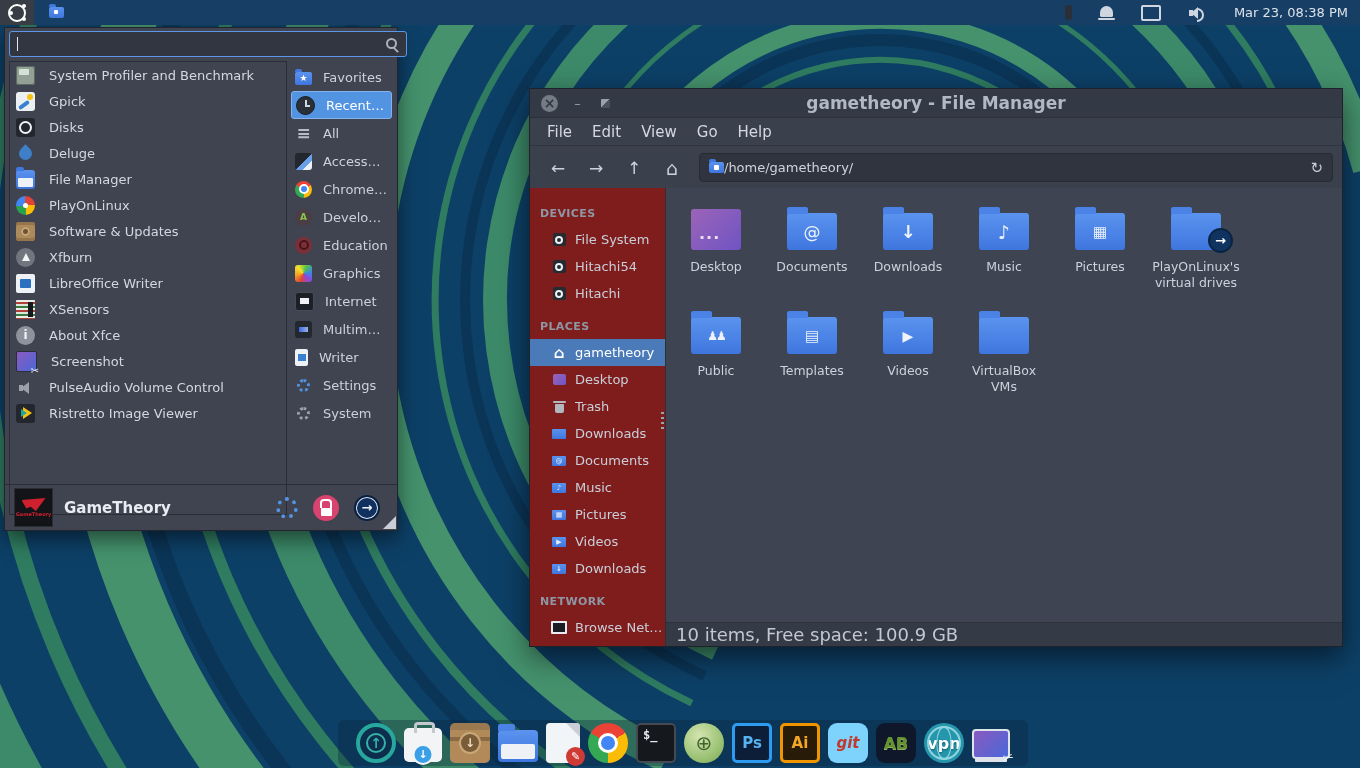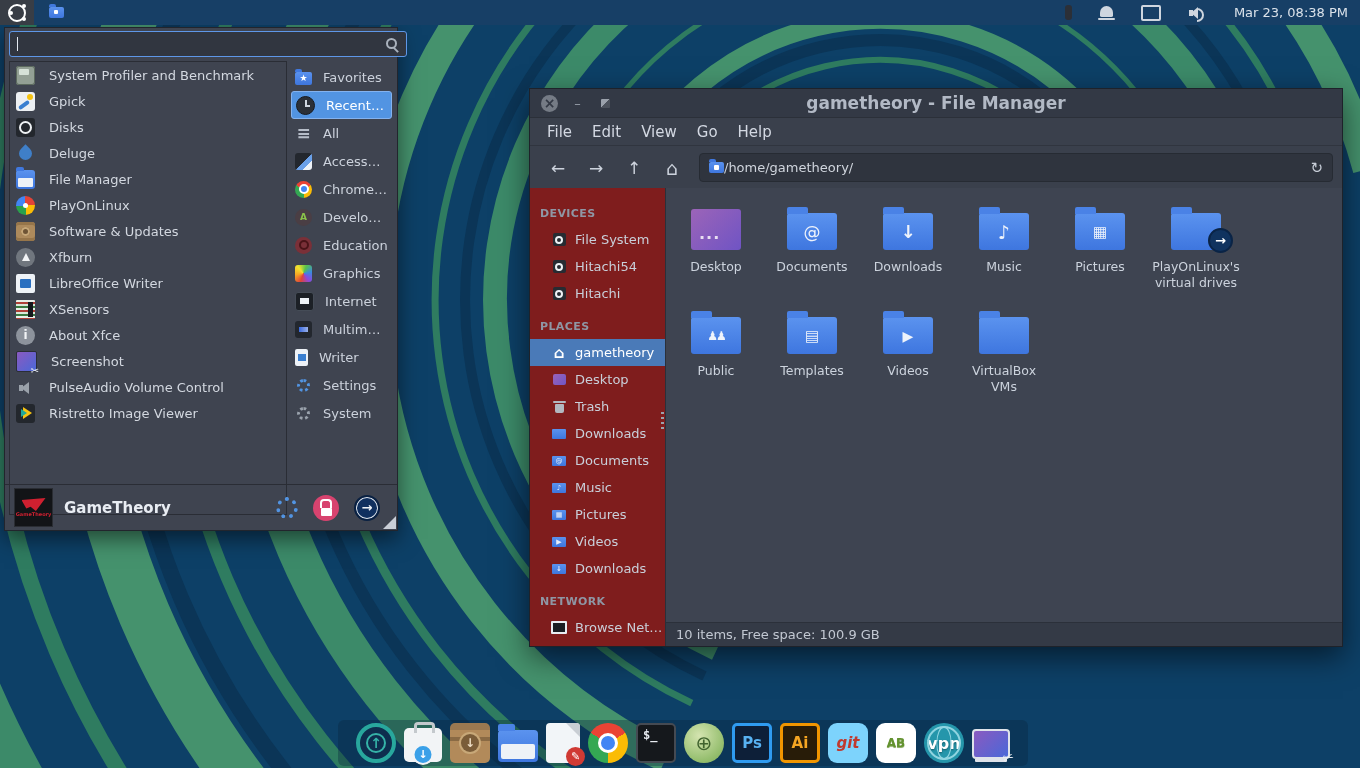--- a/index.html
+++ b/index.html
@@ -178,21 +178,21 @@
   .t-folder-pictures::after{content:"▦";font-size:15px}
   .t-folder-videos::after{content:"▶";font-size:14px}
   .t-folder-public::after{content:"♟♟";font-size:12px;letter-spacing:-2px}
   .t-folder-templates::after{content:"▤";font-size:15px}
   .t-desktop-folder{background:linear-gradient(135deg,#9c64b8,#6f54c4);height:41px;margin-top:3px;align-items:flex-end;justify-content:flex-start}
   .t-desktop-folder::before{display:none}
   .t-desktop-folder::after{content:"···";font-size:16px;font-weight:bold;letter-spacing:1px;padding:0 0 3px 8px;color:#e9def2}
   .badge-link{position:absolute;right:-12px;bottom:-3px;width:25px;height:25px;border-radius:50%;background:#10335f;border:2px solid #0a2446;
       display:flex;align-items:center;justify-content:center;box-sizing:border-box}
   .badge-link::after{content:"→";color:#fff;font-weight:bold;font-size:13px}
-  .statusbar{position:absolute;left:0;right:0;bottom:0;height:23px;background:#343a46;border-top:1px solid #2b303a;display:flex;align-items:center;padding-left:10px;font-size:13px;color:#c2c8d2}
+  .statusbar{position:absolute;left:0;right:0;bottom:0;height:23px;background:#343a46;border-top:1px solid #2b303a;display:flex;align-items:center;padding-left:10px;font-size:18px;color:#c2c8d2}
 
   
   .dock{position:absolute;left:338px;top:720px;width:690px;height:46px;background:rgba(10,36,60,.35);border-radius:6px;
         display:flex;align-items:center;justify-content:center;gap:8px;z-index:20}
   .dk{width:40px;height:40px;flex:none;display:flex;align-items:center;justify-content:center;font-weight:bold;position:relative;box-sizing:border-box;cursor:pointer}
   .d-software-updater{border-radius:50%;background:#0e2e4e;border:4px solid #28a79d;color:#35b3a8}
   .d-software-updater::after{content:"↑";font-size:14px;border:2px solid #35b3a8;border-radius:50%;width:20px;height:20px;display:flex;align-items:center;justify-content:center;box-sizing:border-box}
   .d-software-center{background:#f2f4f6;border-radius:5px;width:38px;height:34px;margin-top:4px}
   .d-software-center::before{content:"";position:absolute;top:-6px;left:10px;width:15px;height:8px;border:3px solid #c4c9cd;border-bottom:none;border-radius:4px 4px 0 0}
   .d-software-center::after{content:"↓";position:absolute;bottom:-3px;left:50%;transform:translateX(-50%);width:17px;height:17px;border-radius:50%;background:#3aa0e8;color:#fff;font-size:11px;display:flex;align-items:center;justify-content:center;border:2px solid #f2f4f6}
@@ -205,21 +205,21 @@
   .d-text-editor::before{content:"";position:absolute;top:0;right:0;border:7px solid #c9ced4;border-left-color:transparent;border-bottom-color:transparent;border-radius:0 4px 0 0}
   .d-text-editor::after{content:"✎";position:absolute;right:-5px;bottom:-3px;width:19px;height:19px;border-radius:50%;background:#d03a34;color:#fff;font-size:11px;display:flex;align-items:center;justify-content:center}
   .d-chrome{border-radius:50%;background:conic-gradient(from -60deg,#ea4335 0 120deg,#fbbc05 0 240deg,#34a853 0 360deg)}
   .d-chrome::after{content:"";width:14px;height:14px;border-radius:50%;background:#4285f4;border:3px solid #fff}
   .d-terminal{background:#15181c;border:2px solid #454a52;border-radius:5px;color:#e8ecf2;font-family:"DejaVu Sans Mono","Liberation Mono",monospace;font-size:12px;align-items:flex-start;justify-content:flex-start;padding:3px 0 0 5px}
   .d-android-studio{border-radius:50%;background:radial-gradient(circle at 38% 32%,#d4e4b0,#93bd6c 70%,#7da85c);color:#40632e}
   .d-android-studio::after{content:"⊕";font-size:20px;font-weight:normal}
   .d-photoshop{background:#0d1f38;border:3px solid #2f9bf0;border-radius:5px;color:#58b2f2;font-size:15px}
   .d-illustrator{background:#281c08;border:3px solid #f09500;border-radius:5px;color:#f5a623;font-size:15px}
   .d-git{background:#7dd3fc;border-radius:9px;color:#c03a2e;font-size:15px;font-style:italic}
-  .d-ab{background:#ffffff;border-radius:9px;color:#63922f;font-size:12px;text-shadow:0 1px 1px rgba(0,0,0,.25),0 1px 0 #b8e088}
+  .d-ab{background:#0f172a;border-radius:9px;color:#63922f;font-size:16px;text-shadow:0 1px 1px rgba(0,0,0,.25),0 1px 0 #b8e088}
   .d-vpn{border-radius:50%;background:#2596ab;color:#fff;font-size:16px;text-shadow:0 1px 2px rgba(0,0,0,.4)}
   .d-vpn::before{content:"";position:absolute;inset:3px;border:2px solid #8fd4e0;border-radius:50%;box-sizing:border-box}
   .d-vpn::after{content:"";position:absolute;inset:3px;border:2px solid #8fd4e0;border-radius:50%;transform:scaleX(.45);box-sizing:border-box}
   .d-screenshot{background:linear-gradient(135deg,#8a5ac0,#4a68d8);border:2px solid #dfe3ea;border-radius:4px;width:38px;height:30px;margin-top:2px;box-shadow:0 6px 0 -3px #dfe3ea}
   .d-screenshot::after{content:"✂";position:absolute;right:-6px;bottom:-8px;color:#eef1f5;font-size:13px;transform:rotate(-20deg)}
 </style>
 </head>
 <body>
 
 <svg class="bg" width="1360" height="768" viewBox="0 0 1360 768">

